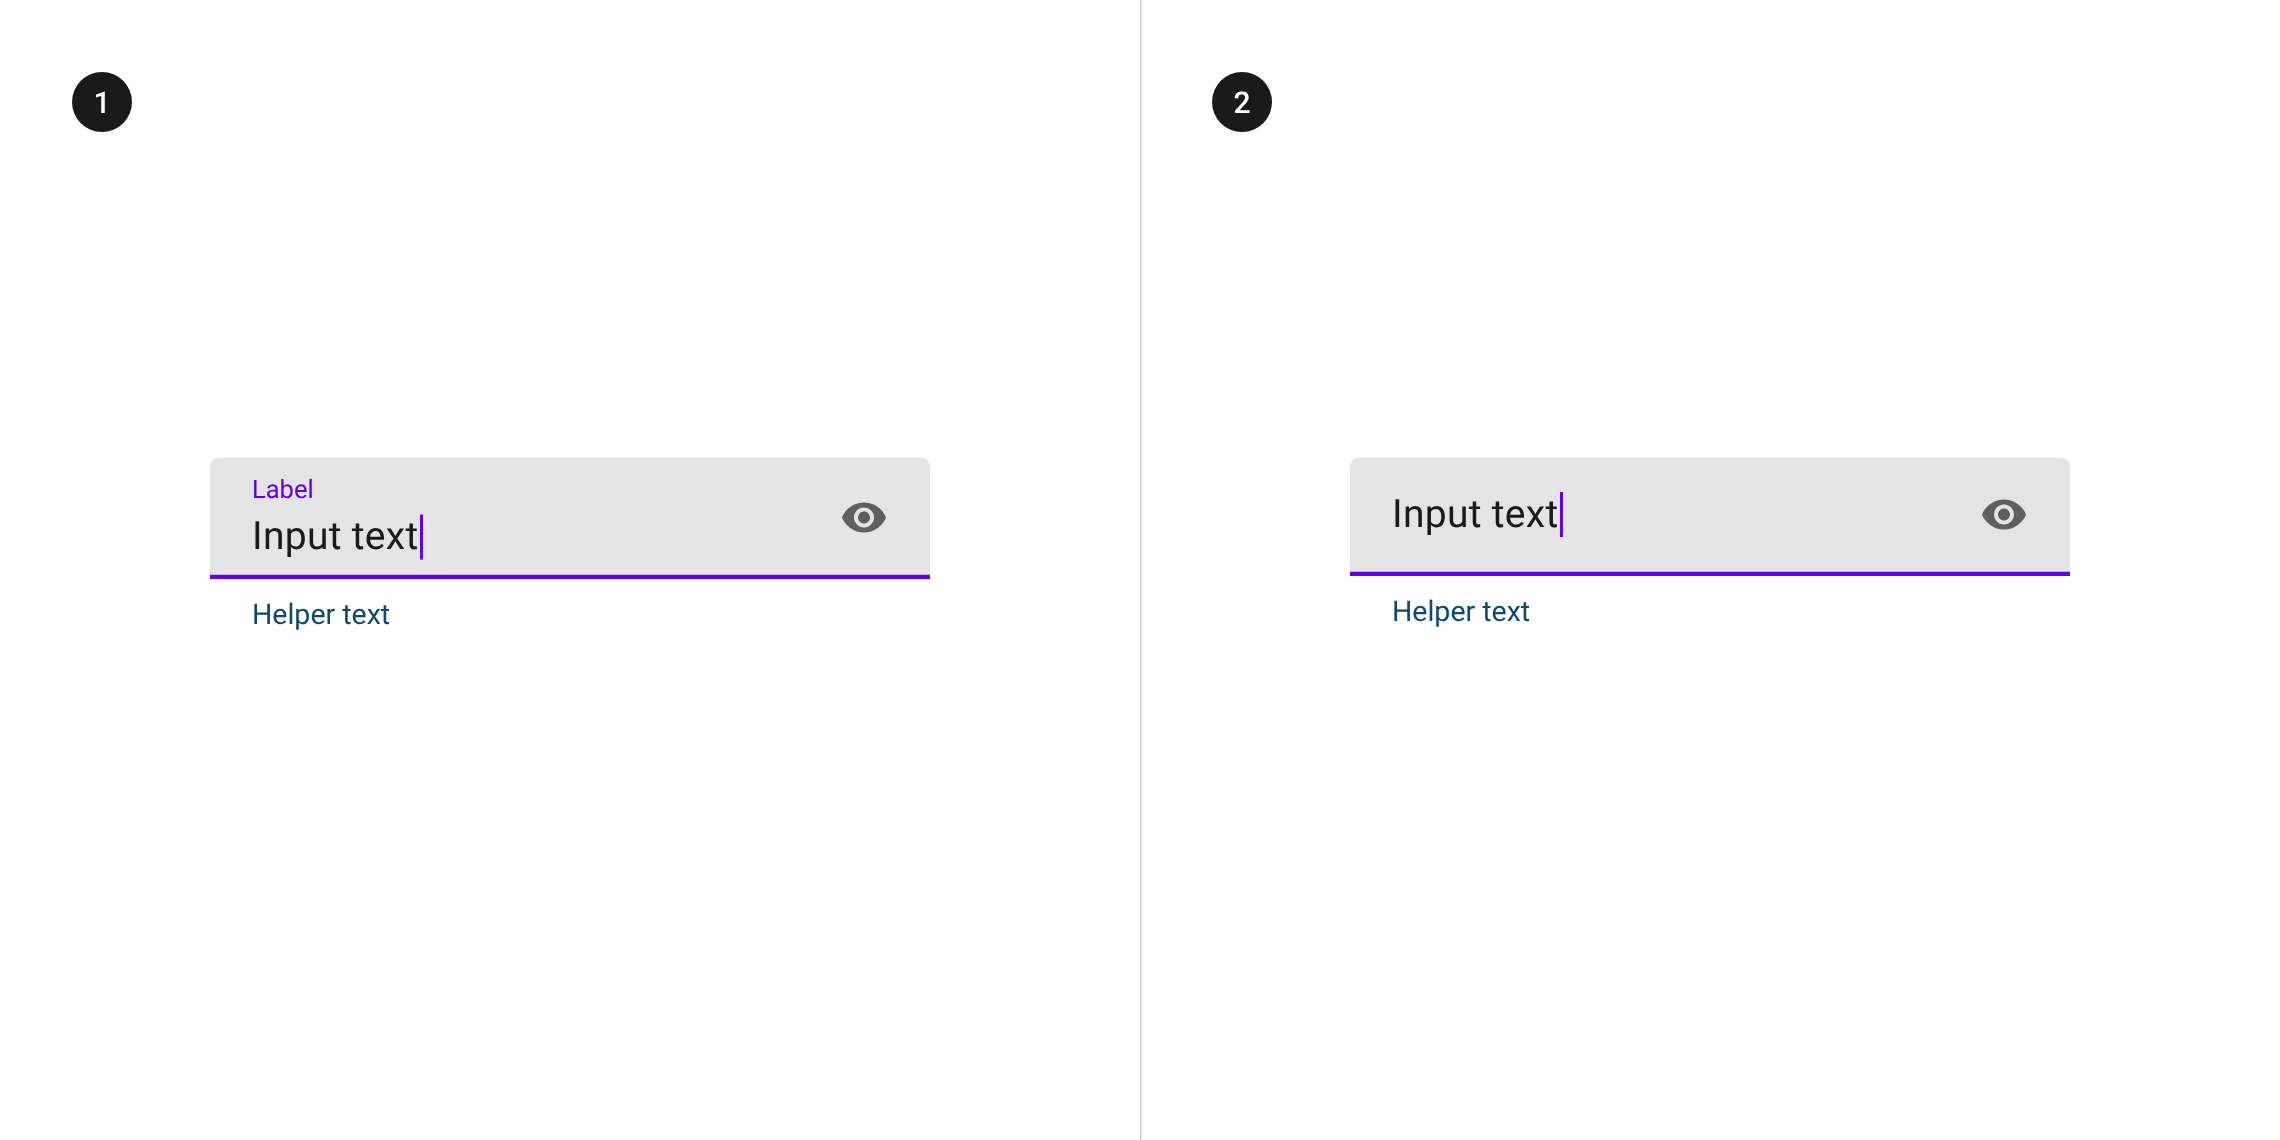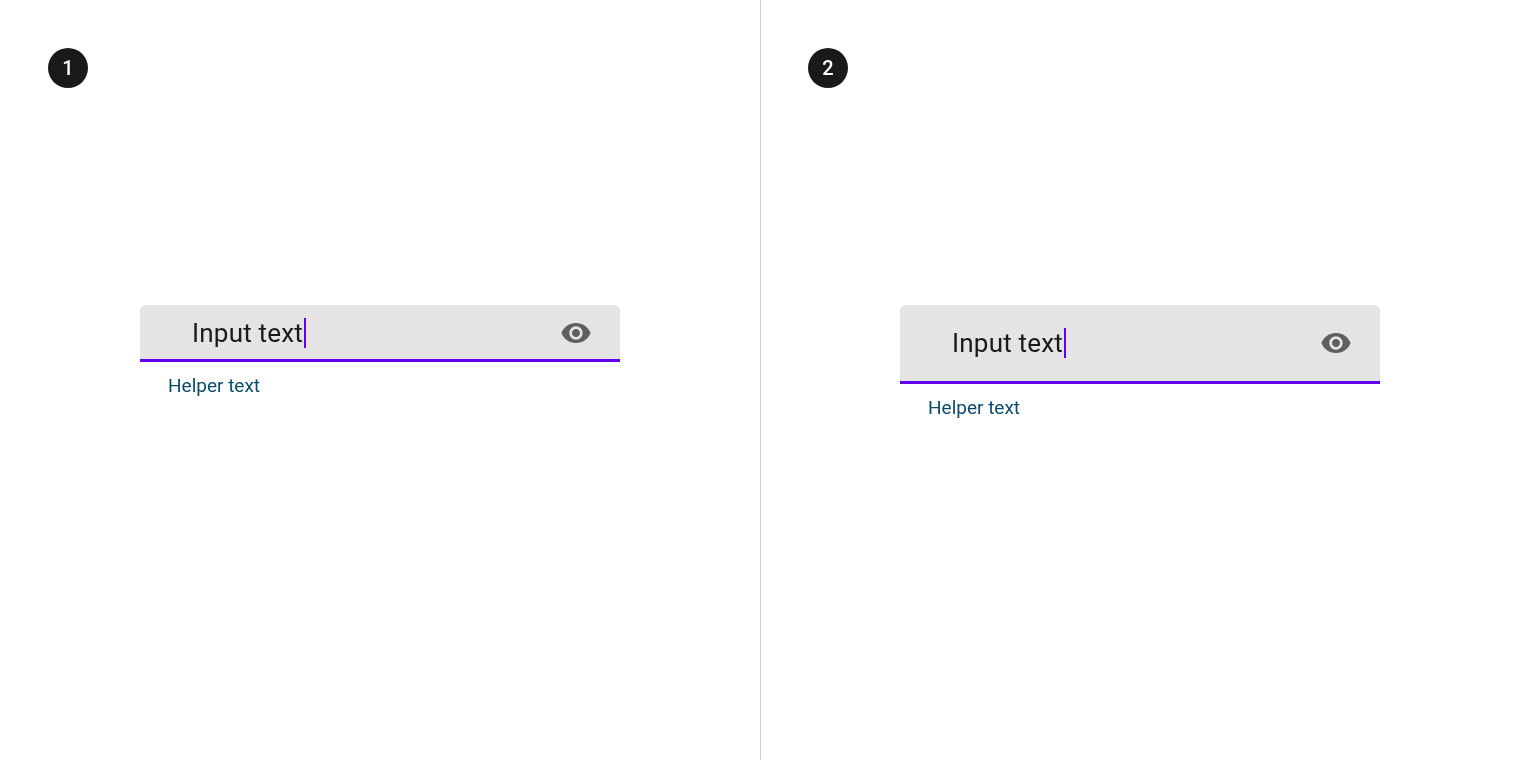--- a/index.html
+++ b/index.html
@@ -76,21 +76,20 @@
       flex-direction: column;
     }
     .field-label {
       font-size: 17px;
       color: #6200ee;
       margin-bottom: 6px;
       font-weight: 400;
     }
     .input-row {
       display: flex;
-      margin-left: 24px;
     }
     .input-text {
       font-size: 26px;
       color: #1a1a1a;
       font-weight: 400;
       letter-spacing: 0.2px;
     }
     .caret {
       display: inline-block;
       width: 2px;
@@ -117,20 +116,21 @@
 <body>
 
 <div class="container">
   <div class="panel panel-1">
     <div class="step-badge">
       <span>1</span>
     </div>
     <div class="field-wrapper">
       <div class="text-field">
         <div class="field-content">
+          <span class="field-label">Label</span>
           <div class="input-row">
             <span class="input-text">Input text</span>
             <span class="caret"></span>
           </div>
         </div>
         <span class="eye-icon">
           <svg viewBox="0 0 24 24" fill="currentColor" width="32" height="32">
             <path d="M12 4.5C7 4.5 2.73 7.61 1 12c1.73 4.39 6 7.5 11 7.5s9.27-3.11 11-7.5c-1.73-4.39-6-7.5-11-7.5zM12 17c-2.76 0-5-2.24-5-5s2.24-5 5-5 5 2.24 5 5-2.24 5-5 5zm0-8c-1.66 0-3 1.34-3 3s1.34 3 3 3 3-1.34 3-3-1.34-3-3-3z"></path>
           </svg>
         </span>

